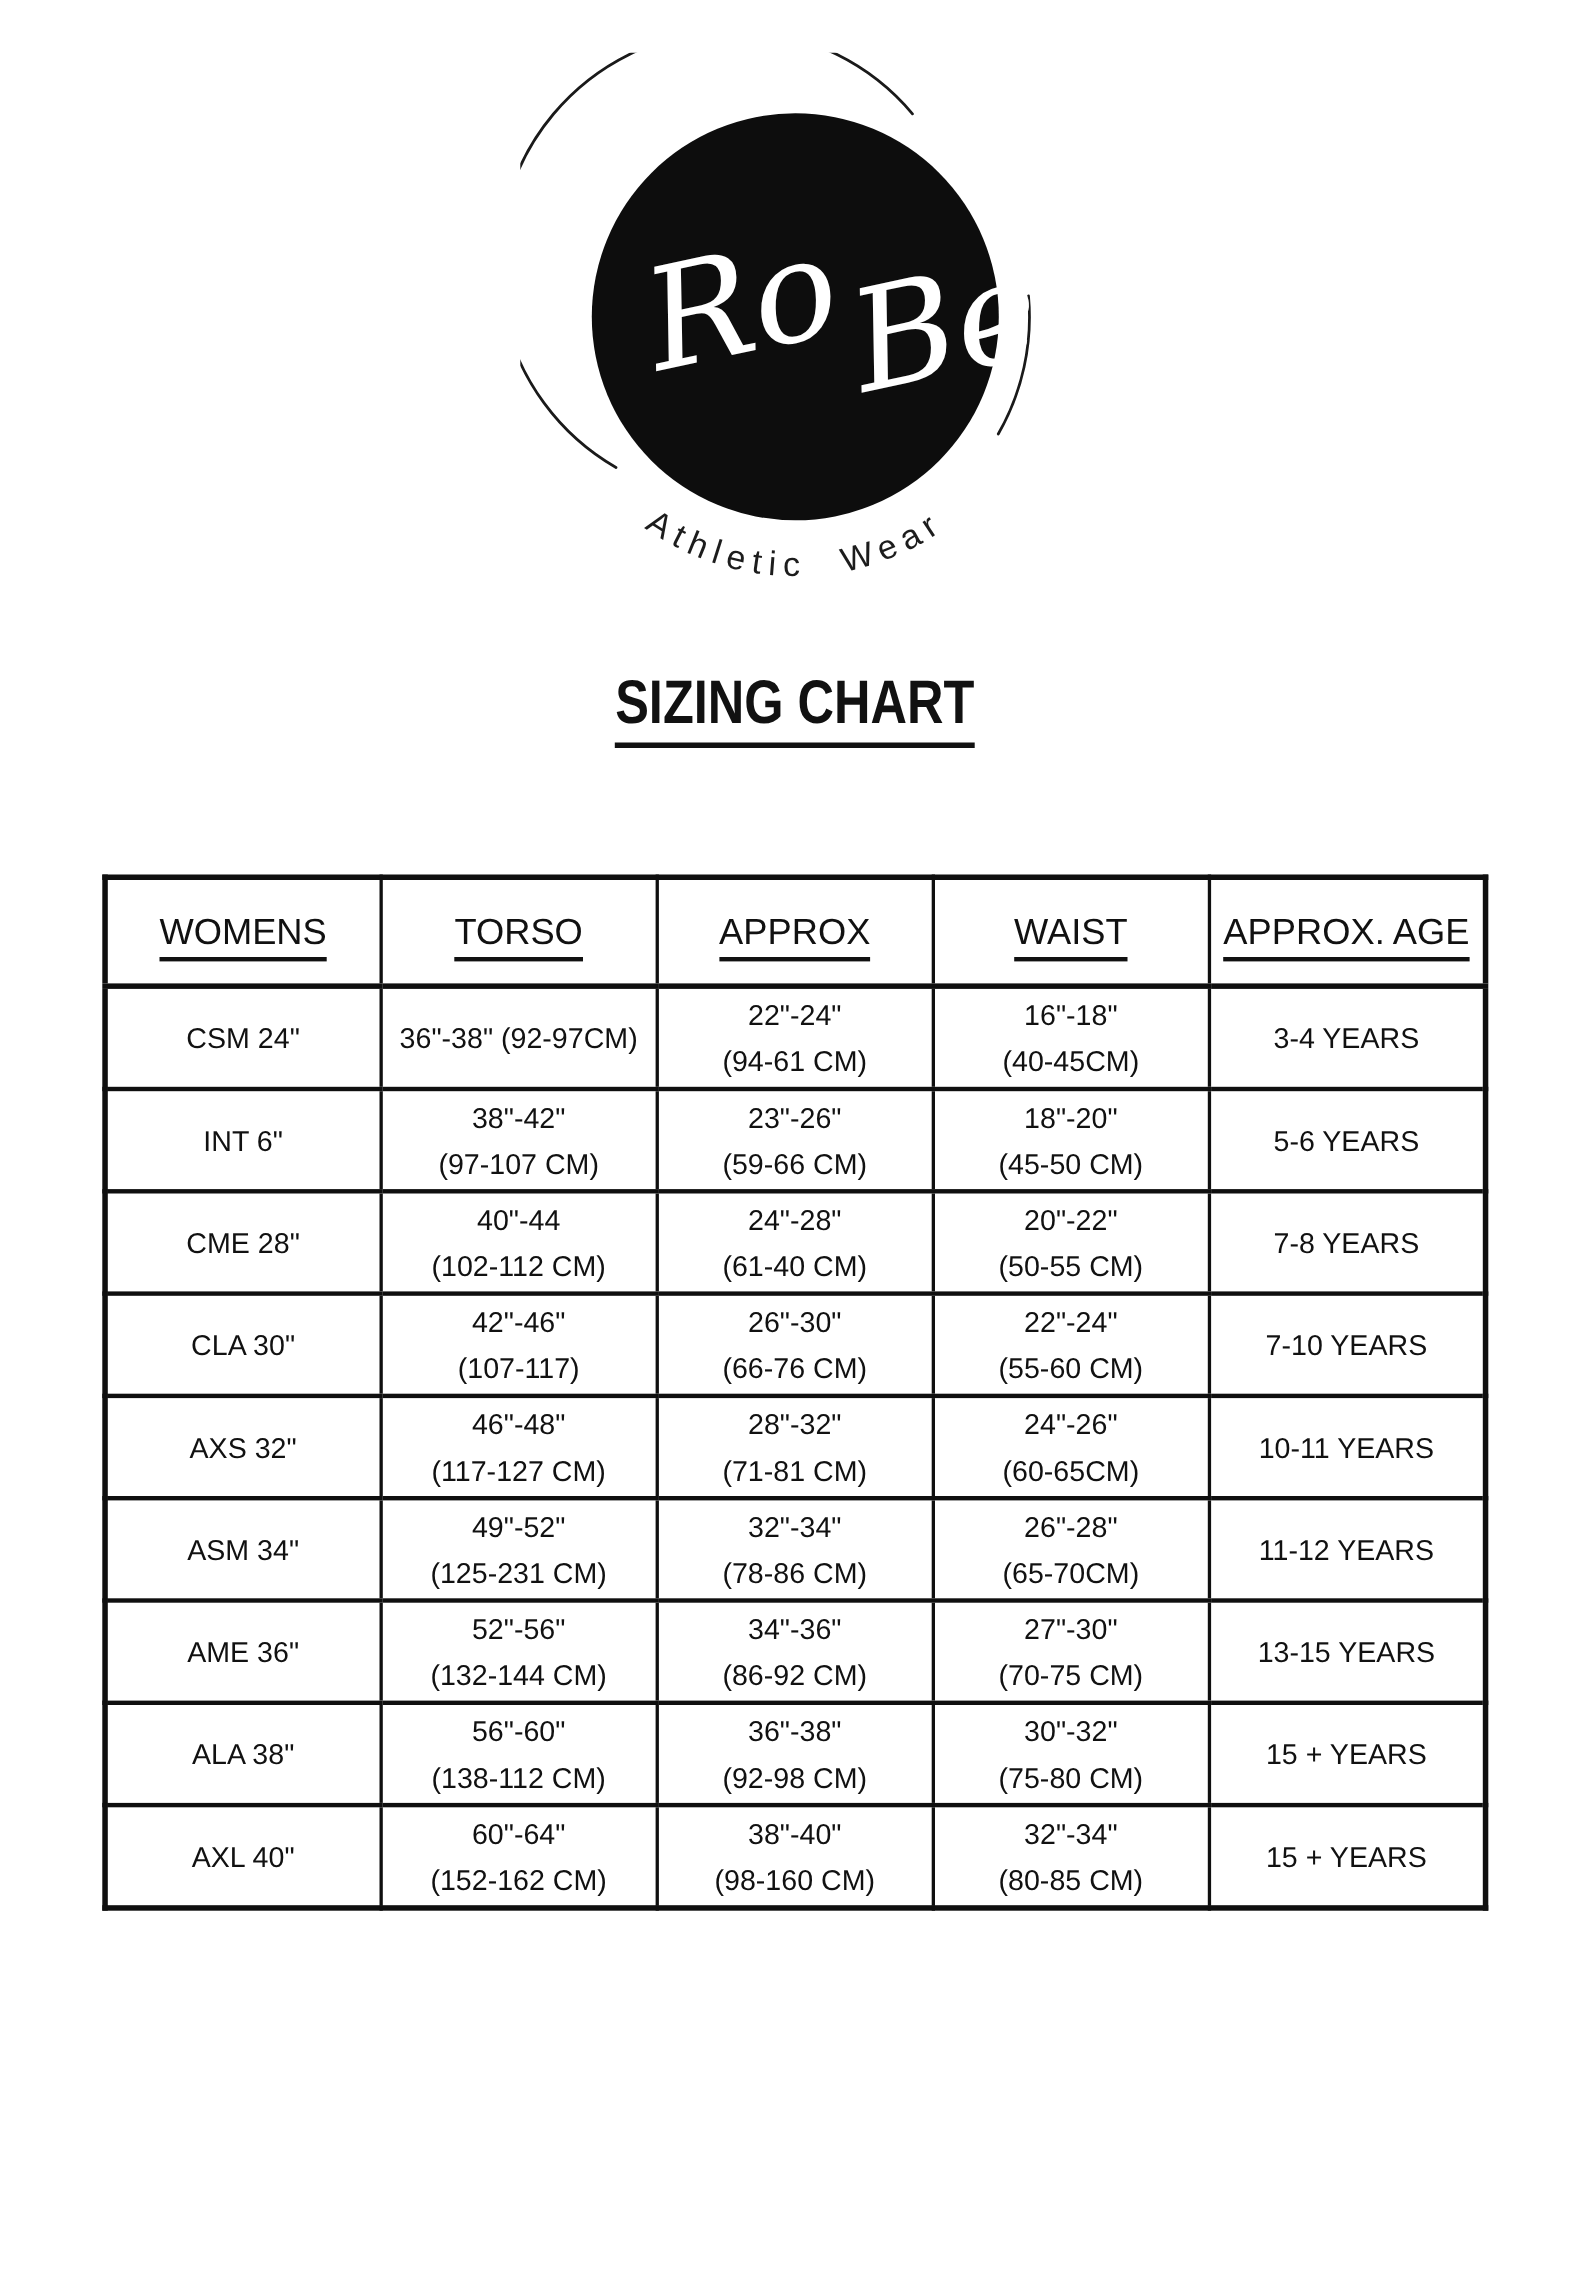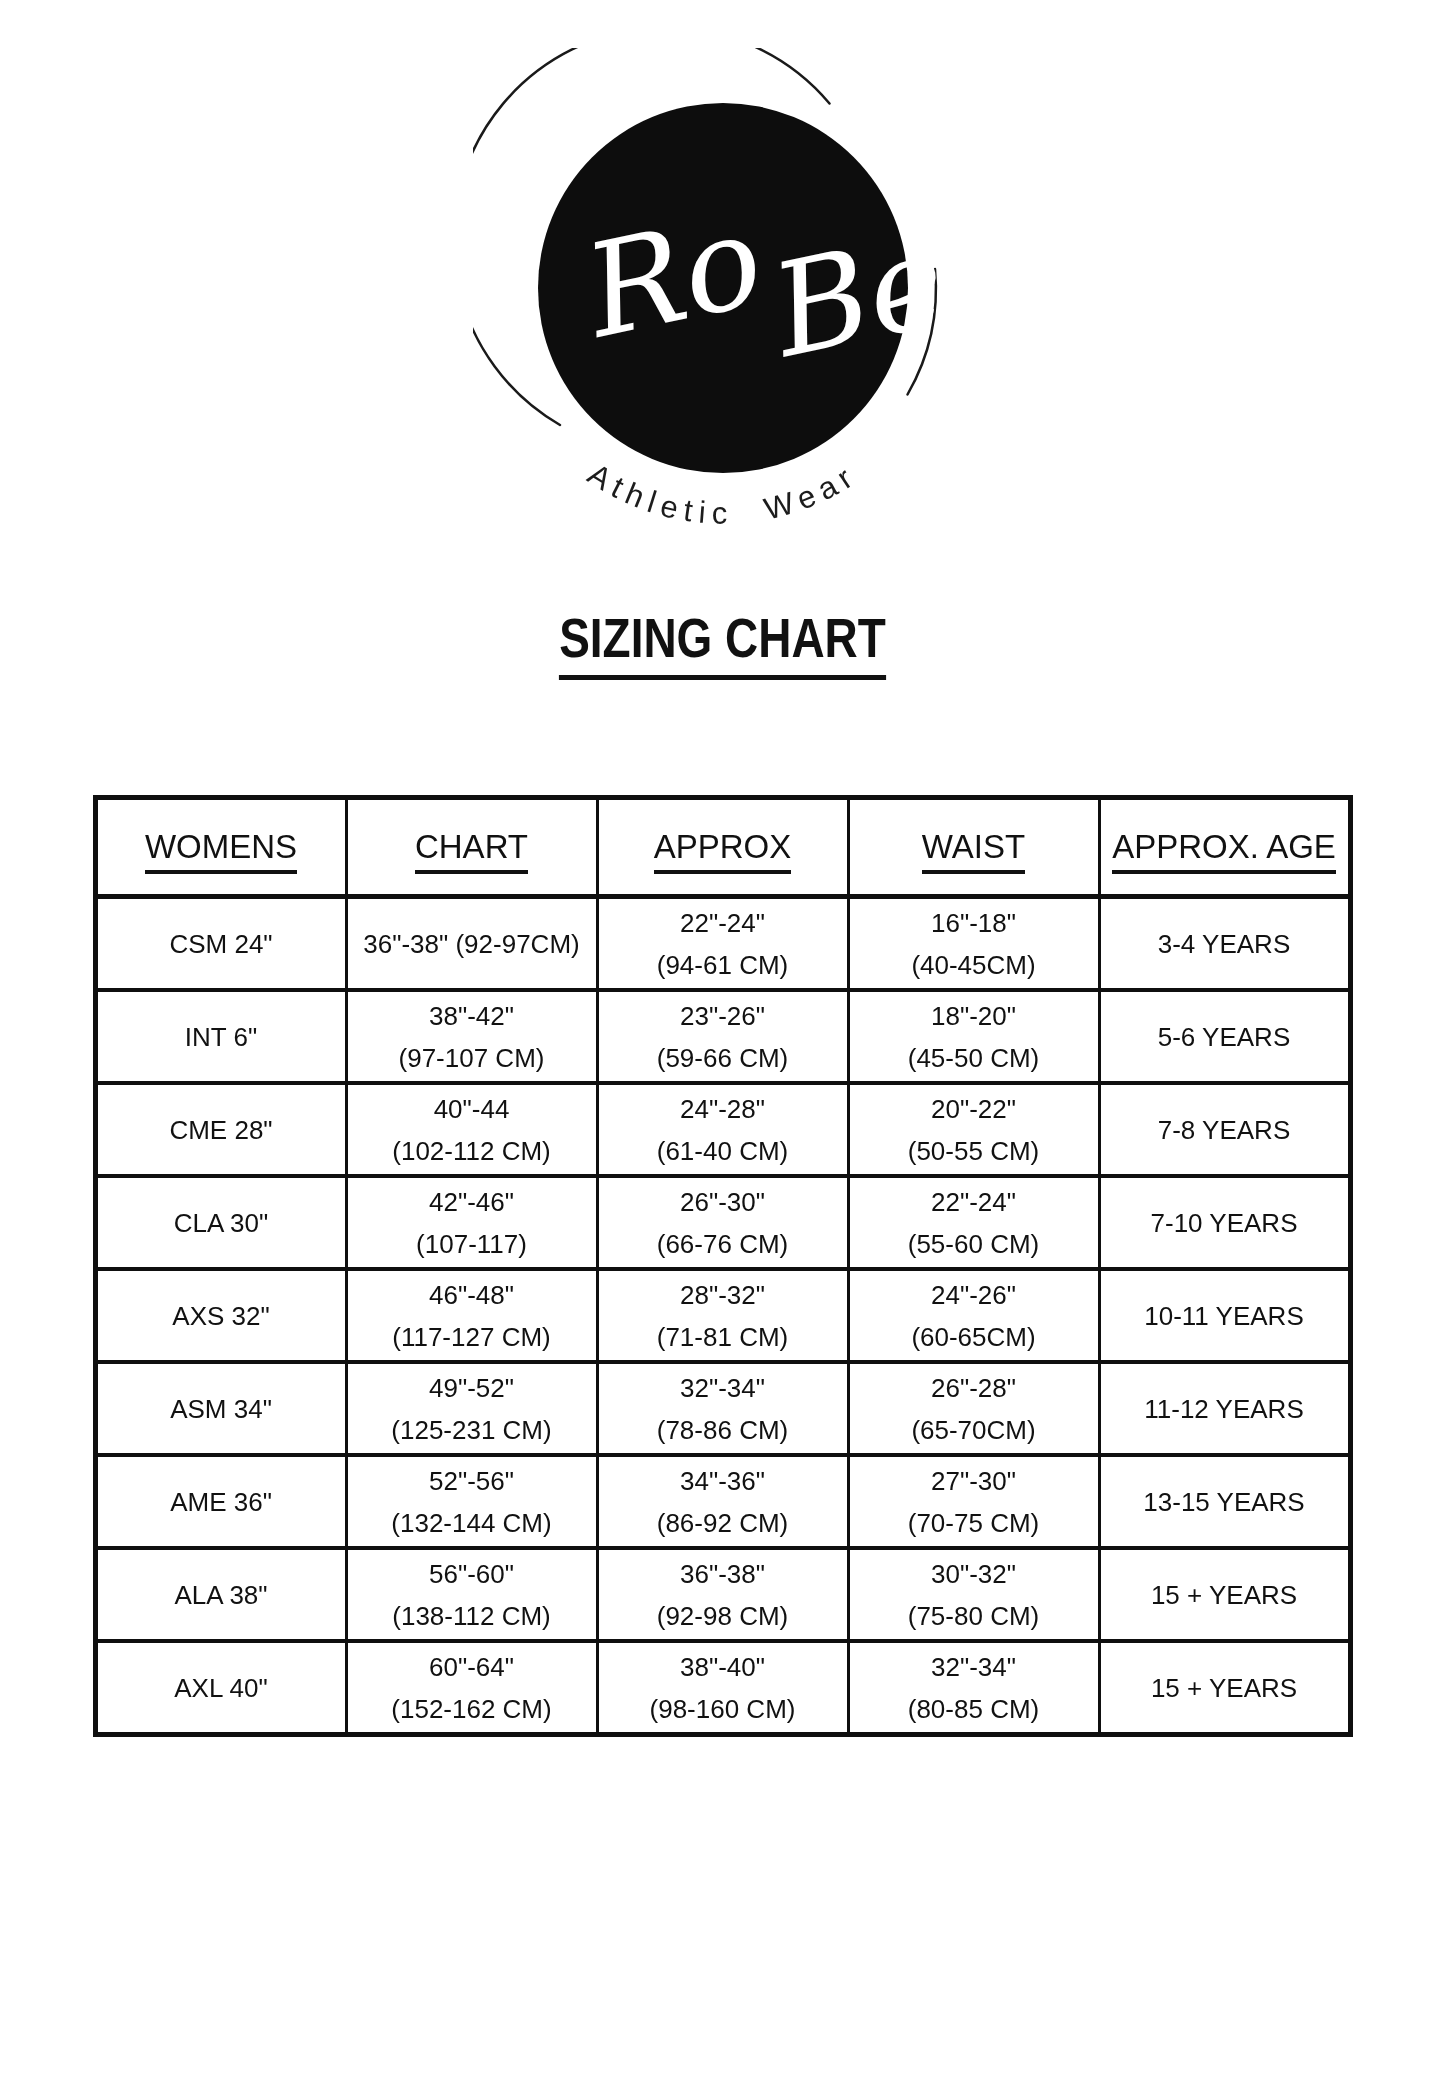--- a/index.html
+++ b/index.html
@@ -117,21 +117,21 @@
     <colgroup>
         <col>
         <col>
         <col>
         <col>
         <col>
       </colgroup>
     <thead>
       <tr>
         <th><span class="u">WOMENS</span></th>
-        <th><span class="u">CHART</span></th>
+        <th><span class="u">TORSO</span></th>
         <th><span class="u">APPROX</span></th>
         <th><span class="u">WAIST</span></th>
         <th><span class="u">APPROX. AGE</span></th>
       </tr>
     </thead>
     <tbody>
       <tr>
         <td>
             <div class="ln">CSM 24"</div>
           </td>

